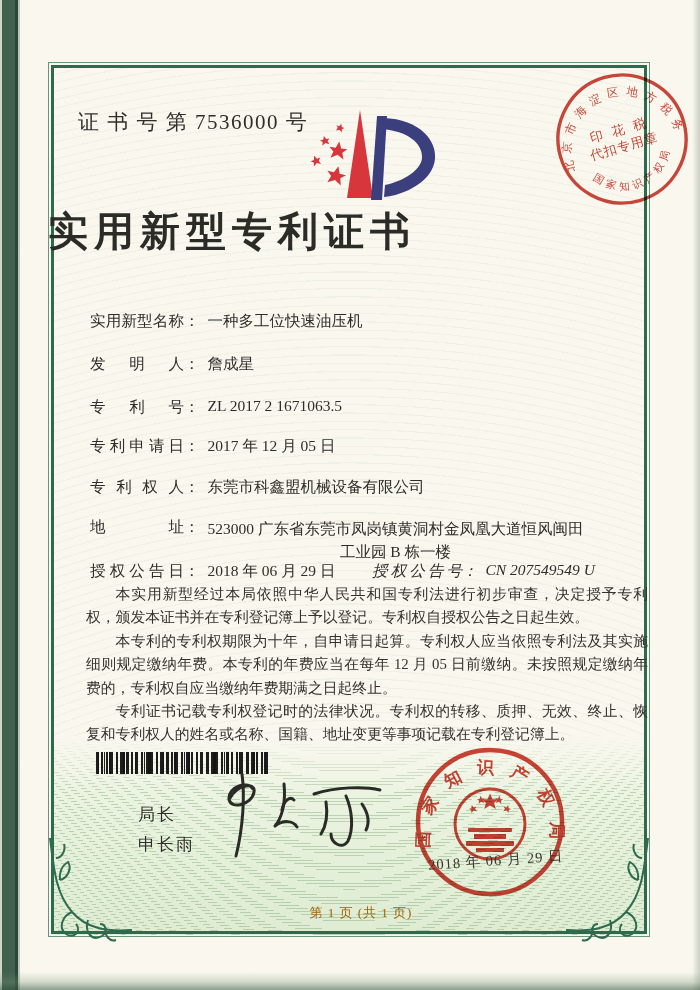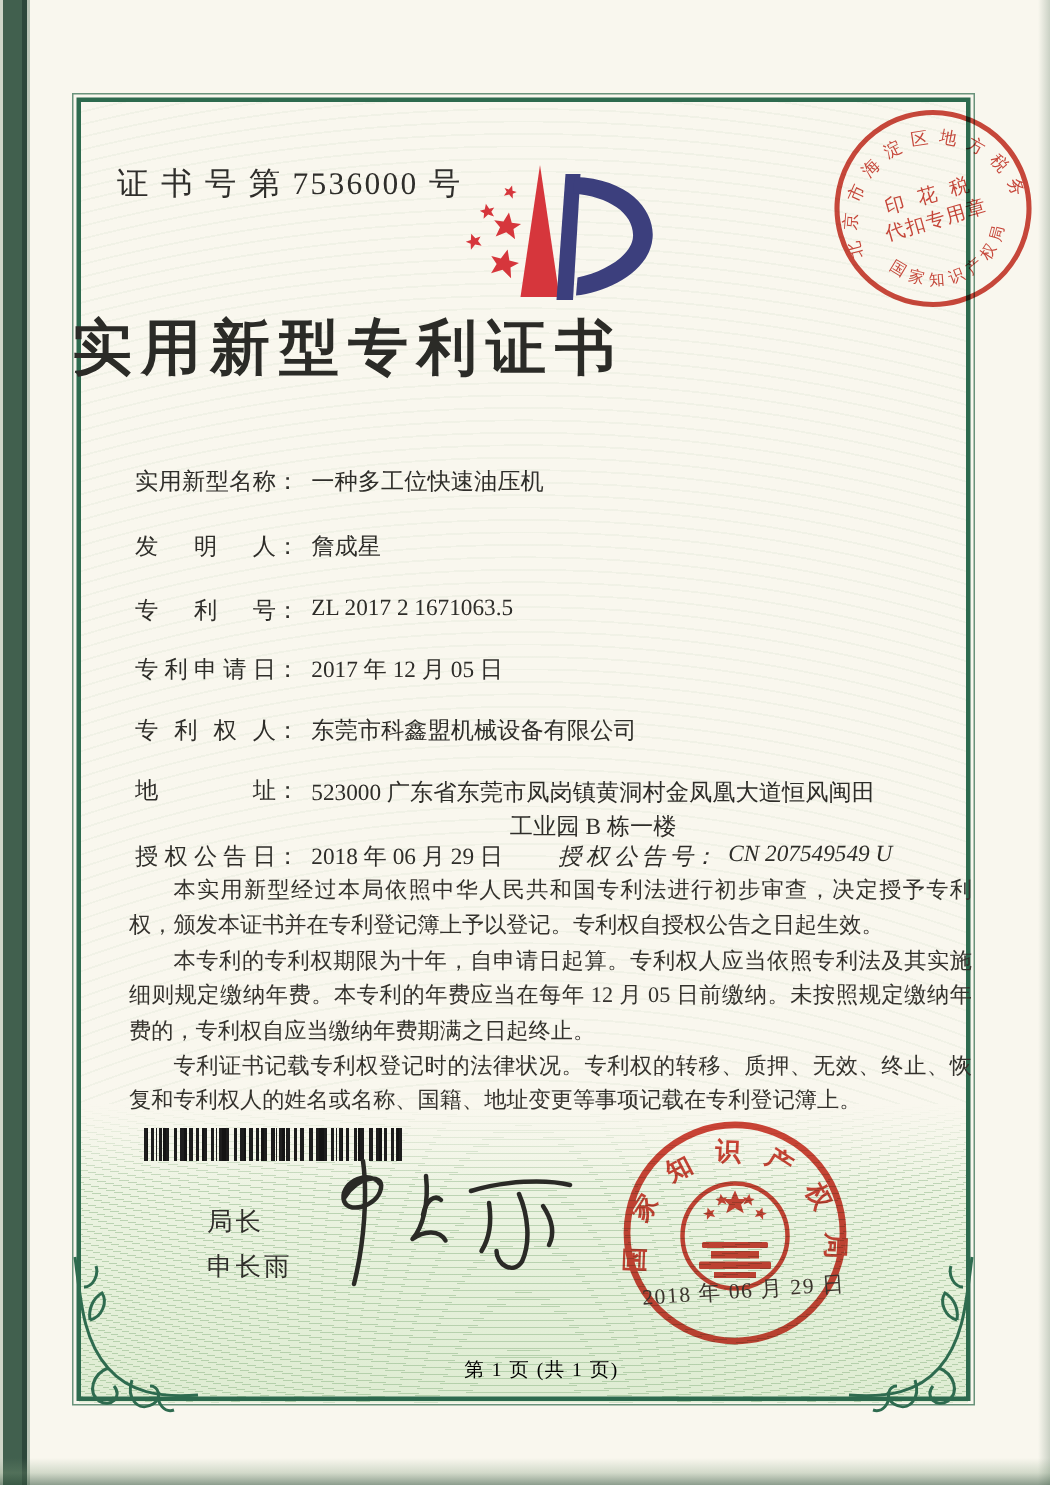--- a/index.html
+++ b/index.html
@@ -65,21 +65,21 @@
   
   .gov-seal{position:absolute;left:412px;top:744px;width:156px;height:156px;z-index:5;
     mix-blend-mode:multiply;opacity:.95;}
   .seal-date{position:absolute;left:428px;top:851px;width:140px;z-index:6;
     font-size:14.5px;letter-spacing:1px;color:#3a332c;transform:rotate(-4deg);white-space:nowrap;}
   
   .ornament{position:absolute;z-index:3;}
   .ornament.bl{left:44px;top:836px;}
   .ornament.br{right:46px;top:836px;transform:scaleX(-1);}
   .footer-page{position:absolute;left:48px;right:50px;top:904px;text-align:center;
-    font-size:13px;color:#000000;z-index:4;letter-spacing:1px;padding-left:24px;}
+    font-size:13px;color:#a16207;z-index:4;letter-spacing:1px;padding-left:24px;}
   svg text{font-family:"Liberation Serif",serif;}
 </style>
 </head>
 <body>
 
 <div class="edge-left"></div>
 <div class="edge-right"></div>
 <div class="edge-bottom"></div>
 
 <div class="page-waves"></div>

